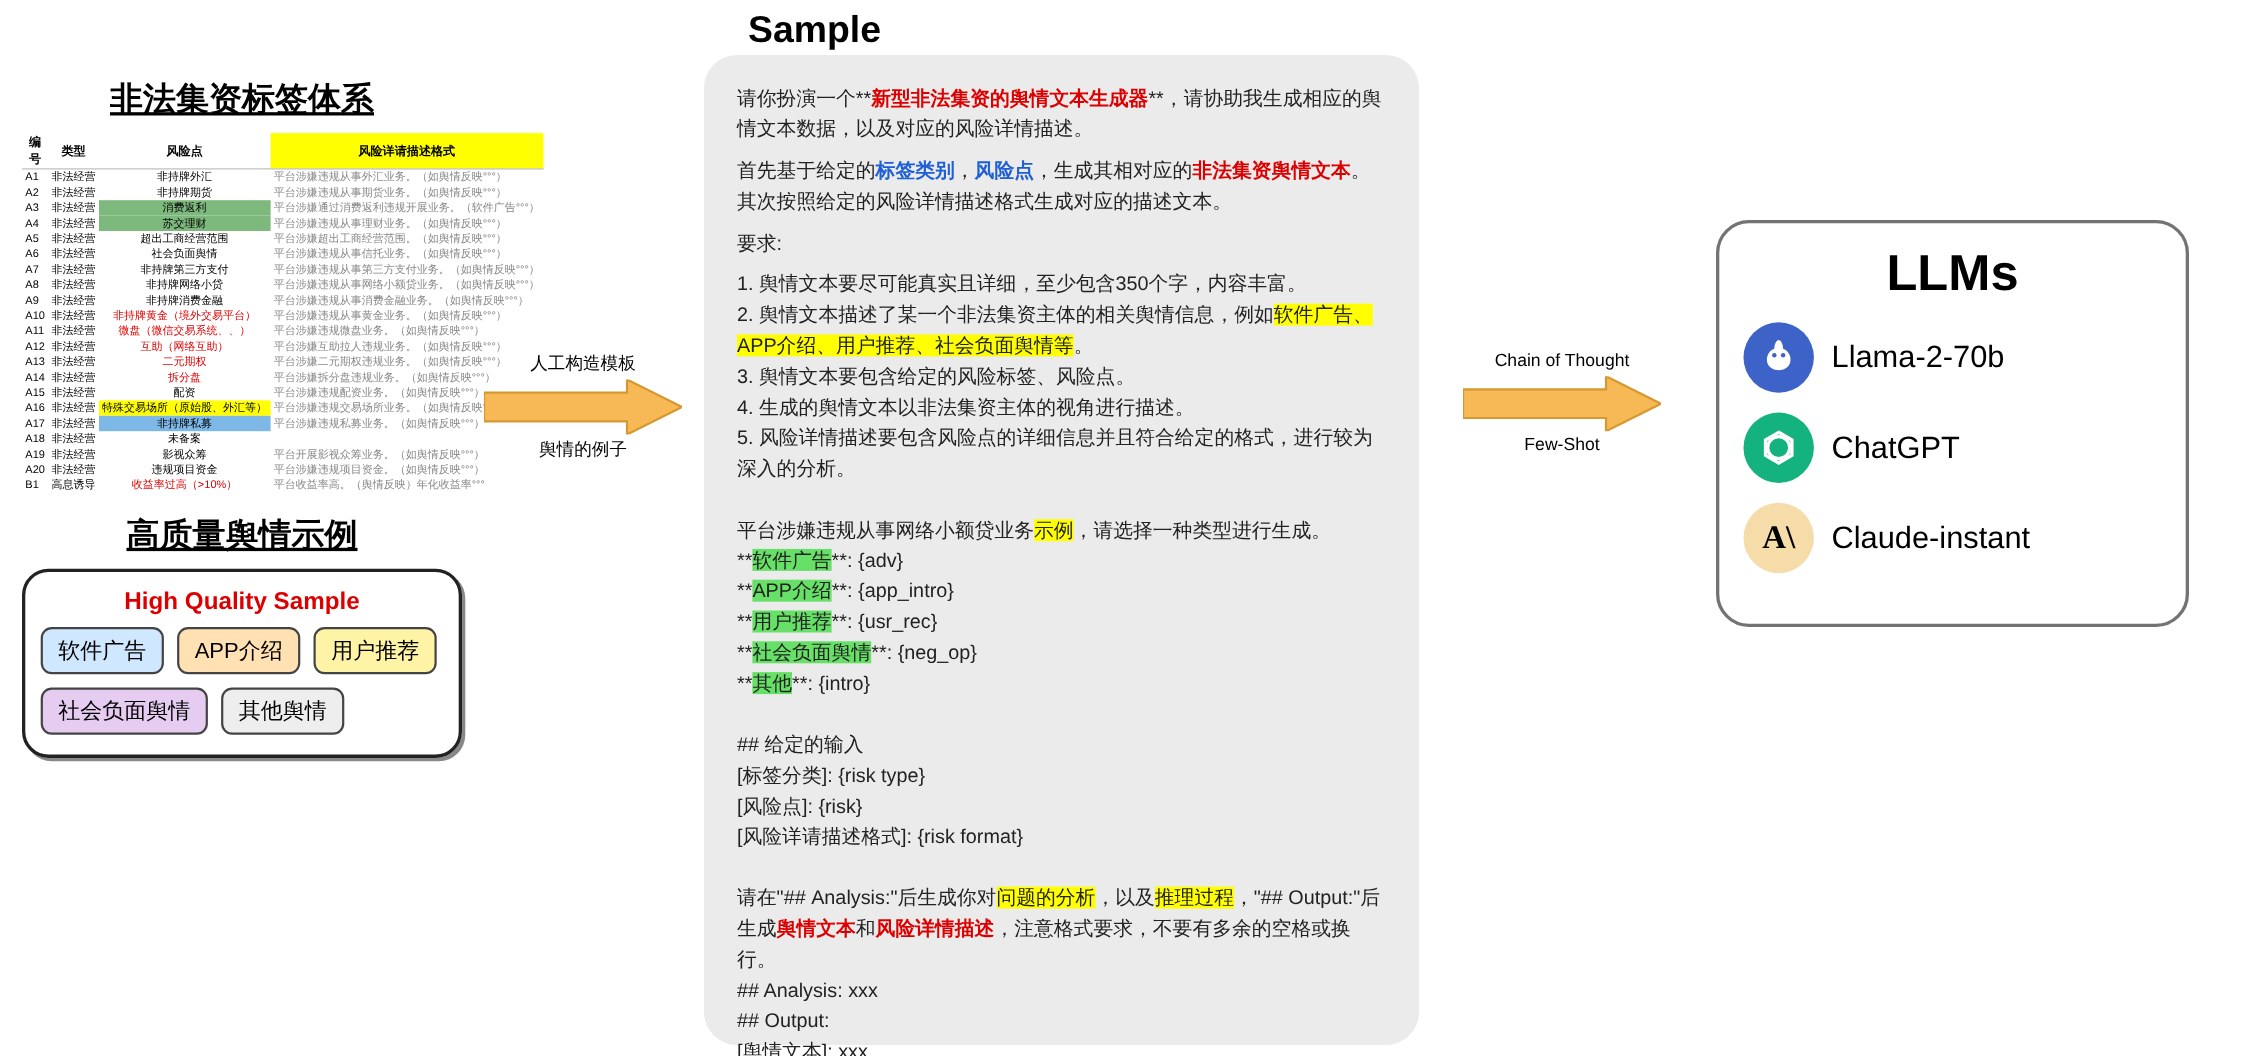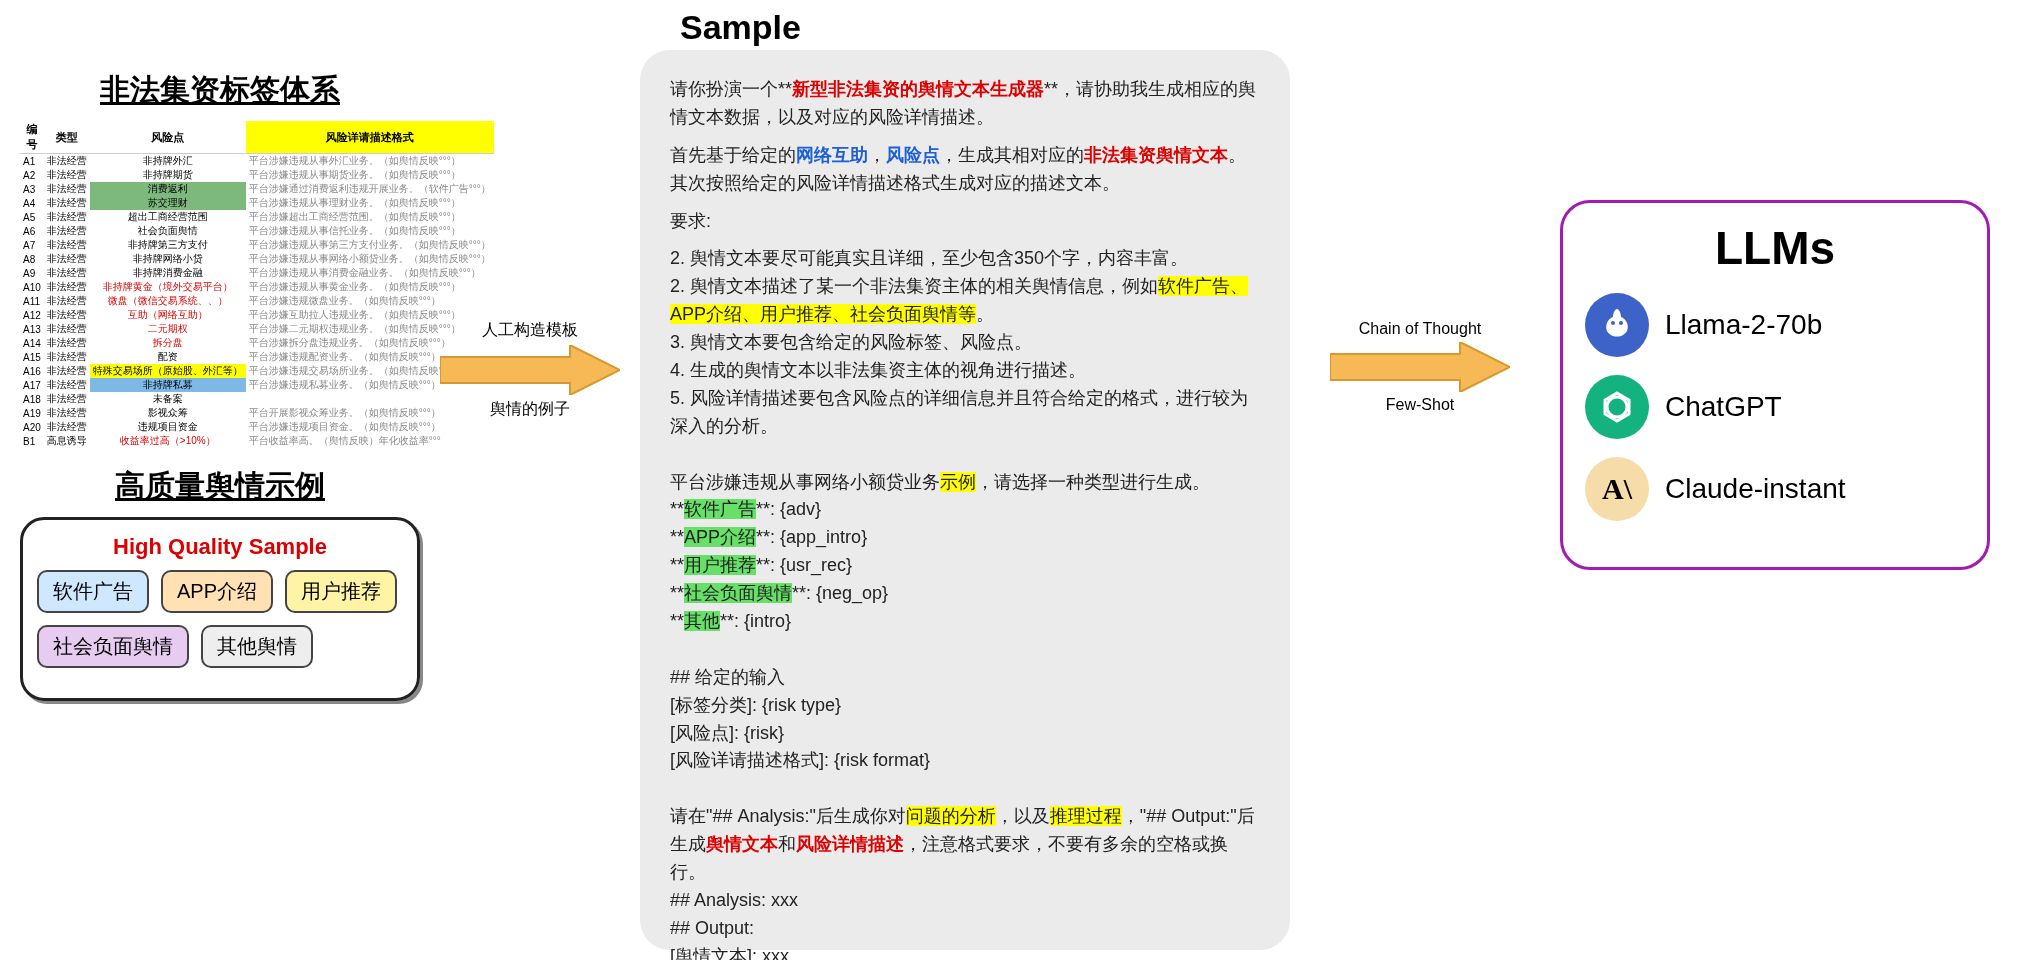--- a/index.html
+++ b/index.html
@@ -51,21 +51,21 @@
   .green-cell { background: #7db87d; }
   .red-text { color: #d00; }
   .yellow-cell { background: #ffff00; }
   .blue-cell { background: #7db8e6; }
   .gray-text { color: #888;}
 
   .sample-title { margin-top: 18px; }
   .sample-box {
     border: 3px solid #222;
     border-radius: 24px;
-    padding: 14px 14px 30px;
+    padding: 14px 14px 18px;
     margin-top: 6px;
     box-shadow: 3px 3px 0 #888;
   }
   .sample-box .hq {
     color: #d00;
     text-align: center;
     font-size: 22px;
     font-weight: 600;
     font-family: "Comic Sans MS", cursive, sans-serif;
     margin-bottom: 10px;
@@ -132,21 +132,21 @@
   }
   .arrow2 .arrow-label { font-family: "Comic Sans MS", cursive, sans-serif; }
 
   
   .llms-panel {
     position: absolute;
     left: 1560px;
     top: 200px;
     width: 430px;
     height: 370px;
-    border: 3px solid #a21caf;
+    border: 3px solid #737373;
     border-radius: 30px;
     padding: 18px 22px;
   }
   .llms-title {
     font-family: "Comic Sans MS", cursive, sans-serif;
     font-size: 46px;
     font-weight: bold;
     text-align: center;
     margin-bottom: 18px;
   }
@@ -336,24 +336,24 @@
   </svg>
   <div class="arrow-label">舆情的例子</div>
 </div>
 
 <div class="prompt-title">Sample</div>
 <div class="prompt-panel">
   <p>
     <span>请你扮演一个**</span><span class="hl-red">新型非法集资的舆情文本生成器</span><span>**，请协助我生成相应的舆情文本数据，以及对应的风险详情描述。</span>
   </p>
   <p>
-    <span>首先基于给定的</span><span class="hl-blue">网络互助</span><span>，</span><span class="hl-blue">风险点</span><span>，生成其相对应的</span><span class="hl-red">非法集资舆情文本</span><span>。其次按照给定的风险详情描述格式生成对应的描述文本。</span>
+    <span>首先基于给定的</span><span class="hl-blue">标签类别</span><span>，</span><span class="hl-blue">风险点</span><span>，生成其相对应的</span><span class="hl-red">非法集资舆情文本</span><span>。其次按照给定的风险详情描述格式生成对应的描述文本。</span>
   </p>
   <p>要求:</p>
-  <div>2. 舆情文本要尽可能真实且详细，至少包含350个字，内容丰富。</div>
+  <div>1. 舆情文本要尽可能真实且详细，至少包含350个字，内容丰富。</div>
   <div><span>2. 舆情文本描述了某一个非法集资主体的相关舆情信息，例如</span><span class="hl-yellow">软件广告、APP介绍、用户推荐、社会负面舆情等</span><span>。</span></div>
   <div>3. 舆情文本要包含给定的风险标签、风险点。</div>
   <div>4. 生成的舆情文本以非法集资主体的视角进行描述。</div>
   <div>5. 风险详情描述要包含风险点的详细信息并且符合给定的格式，进行较为深入的分析。</div>
   <br>
   <div><span>平台涉嫌违规从事网络小额贷业务</span><span class="hl-yellow">示例</span><span>，请选择一种类型进行生成。</span></div>
   <div>**<span class="hl-green">软件广告</span><span>**: {adv}</span></div>
   <div>**<span class="hl-green">APP介绍</span><span>**: {app_intro}</span></div>
   <div>**<span class="hl-green">用户推荐</span><span>**: {usr_rec}</span></div>
   <div>**<span class="hl-green">社会负面舆情</span><span>**: {neg_op}</span></div>

